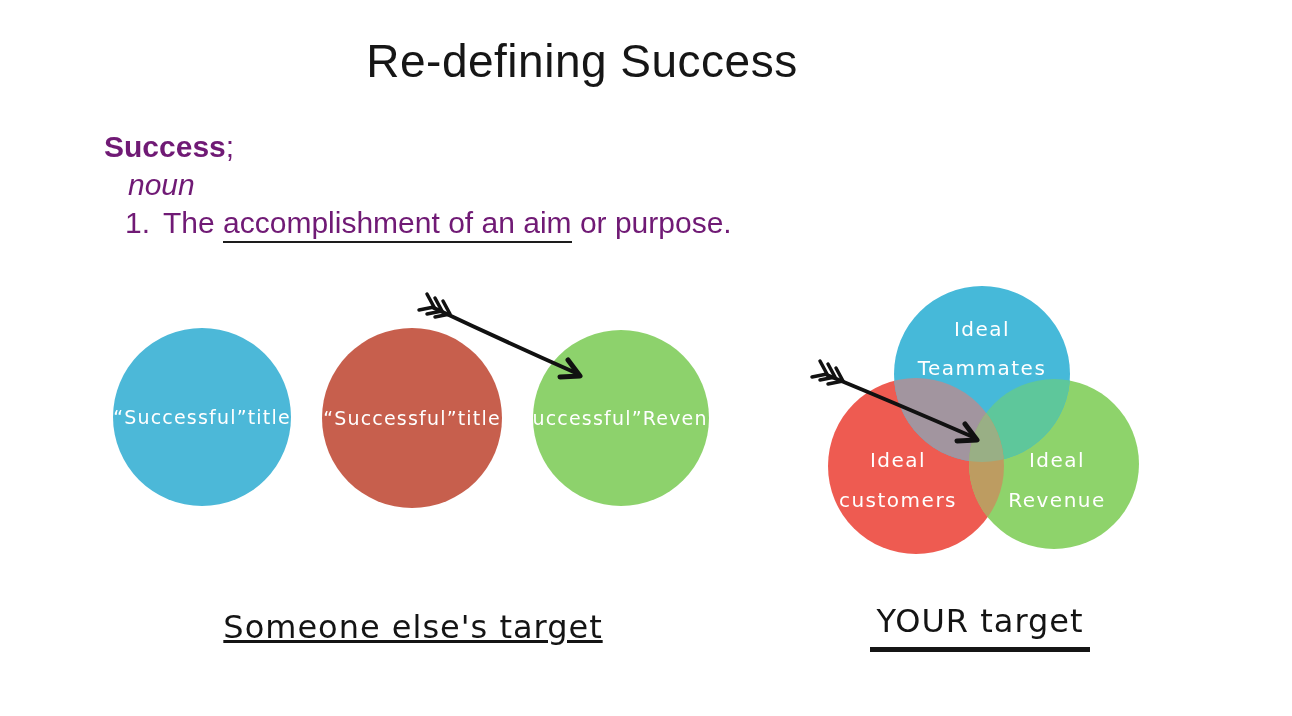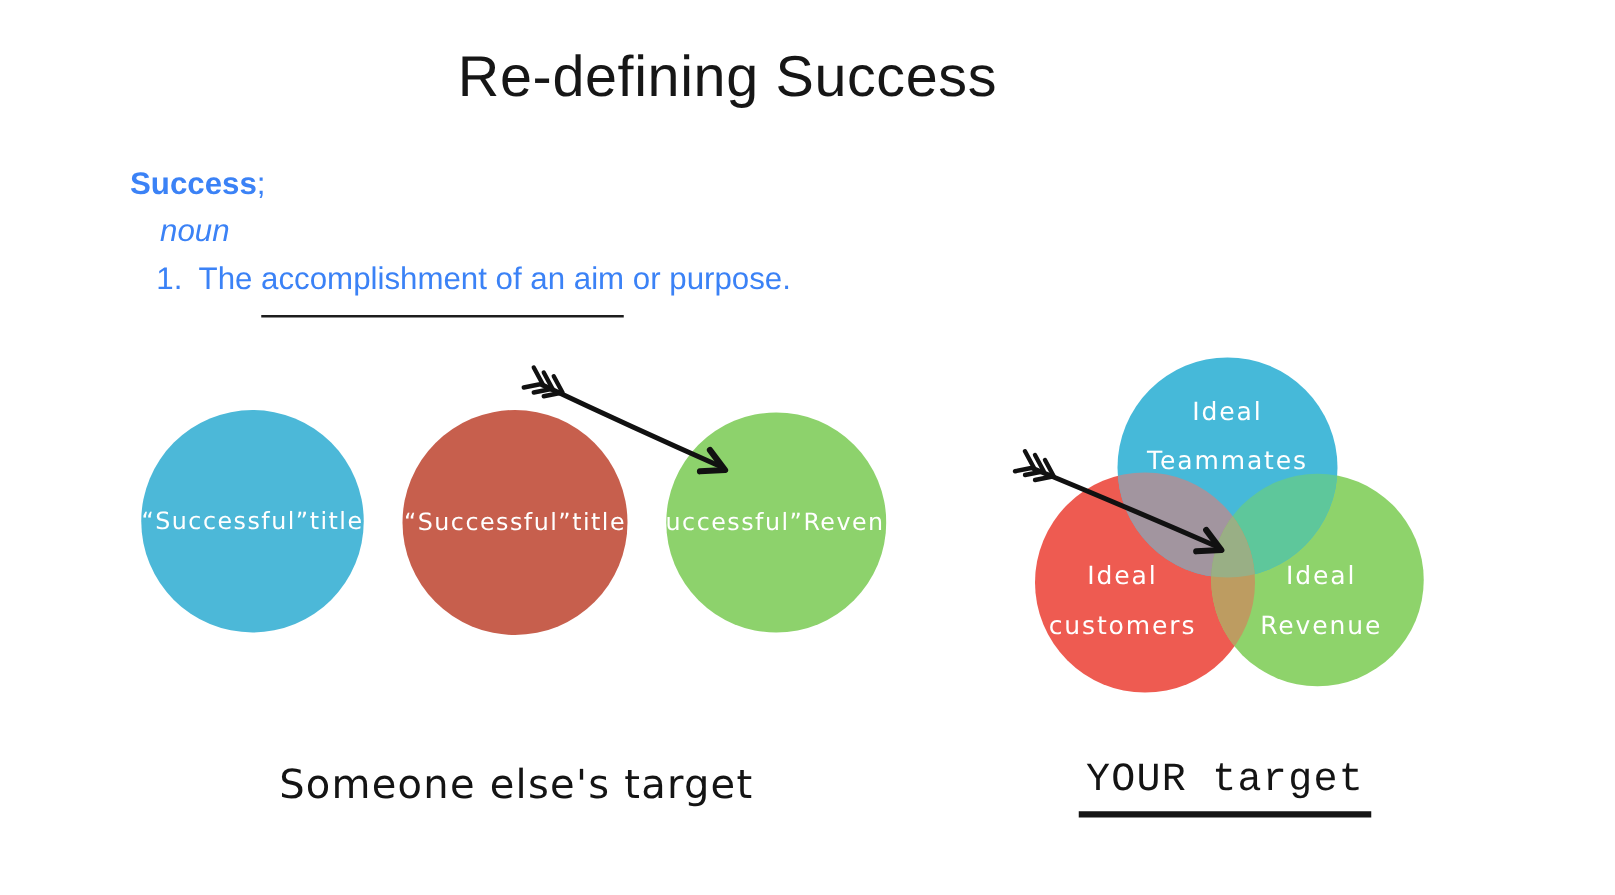--- a/index.html
+++ b/index.html
@@ -13,27 +13,27 @@
   
   .slide-title{
     position:absolute;top:34px;left:0;width:100%;
     text-align:center;
     font-size:46px;font-weight:400;color:#161616;
     letter-spacing:0.5px;
   }
   
   .definition{
     position:absolute;top:128px;left:104px;
-    font-size:25px;color:#3b82f6;line-height:38px;
+    font-size:30px;color:#701a75;line-height:38px;
   }
   .definition .term{font-weight:700;}
   .definition .pos{font-style:italic;margin-left:24px;}
   .definition .entry{padding-left:21px;}
   .definition .num{margin-right:13px;}
-  .definition .underlined{border-bottom:2.5px solid #1d1d1d;padding-bottom:15px;}
+  .definition .underlined{border-bottom:2.5px solid #1d1d1d;padding-bottom:2px;}
   
   .circle{
     position:absolute;border-radius:50%;
     display:flex;align-items:center;justify-content:center;
     row-gap:17px;
     color:#ffffff;
     font-family:"DejaVu Sans",sans-serif;
     font-size:19px;letter-spacing:1.2px;
     text-align:center;
   }
@@ -41,27 +41,26 @@
   .circle-title{left:322px;top:328px;width:180px;height:180px;}
   .circle-revenue{left:533px;top:330px;width:176px;height:176px;}
   
   .caption{
     position:absolute;
     font-family:"DejaVu Sans",sans-serif;
     font-size:32px;color:#141414;
     letter-spacing:1px;
     text-align:center;
   }
-  .caption-left{left:213px;top:608px;width:400px;}
+  .caption-left{left:213px;top:608px;width:400px;text-decoration:underline;}
   .caption-right{left:830px;top:602px;width:300px;}
   .caption-right .underline{
     display:inline-block;
     border-bottom:5px solid #151515;
     padding:0 6px 7px 6px;
-    font-family:Liberation Mono, monospace;
   }
   
   svg.overlay{position:absolute;inset:0;pointer-events:none;}
   .arrow path{fill:none;stroke-width:4;stroke-linecap:round;stroke-linejoin:round;}
   .arrow path.head{stroke-width:5;}
   .arrow path.fletch{stroke-width:3.5;}
   .venn-label{
     font-family:"DejaVu Sans",sans-serif;
     font-size:20px;letter-spacing:1.5px;
     text-anchor:middle;

